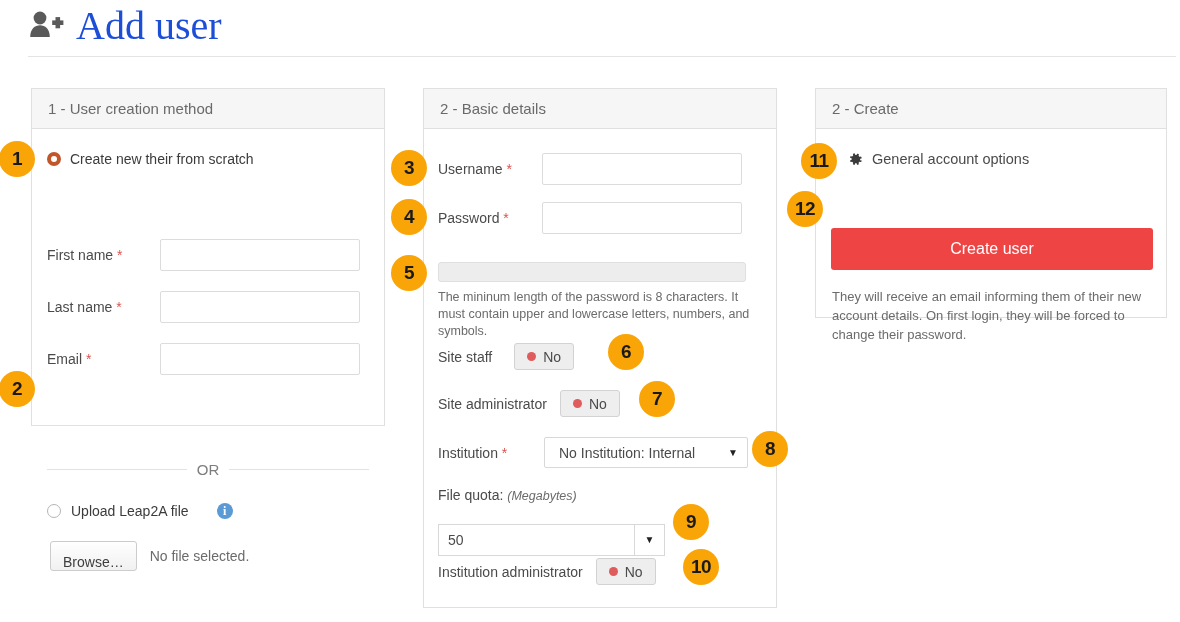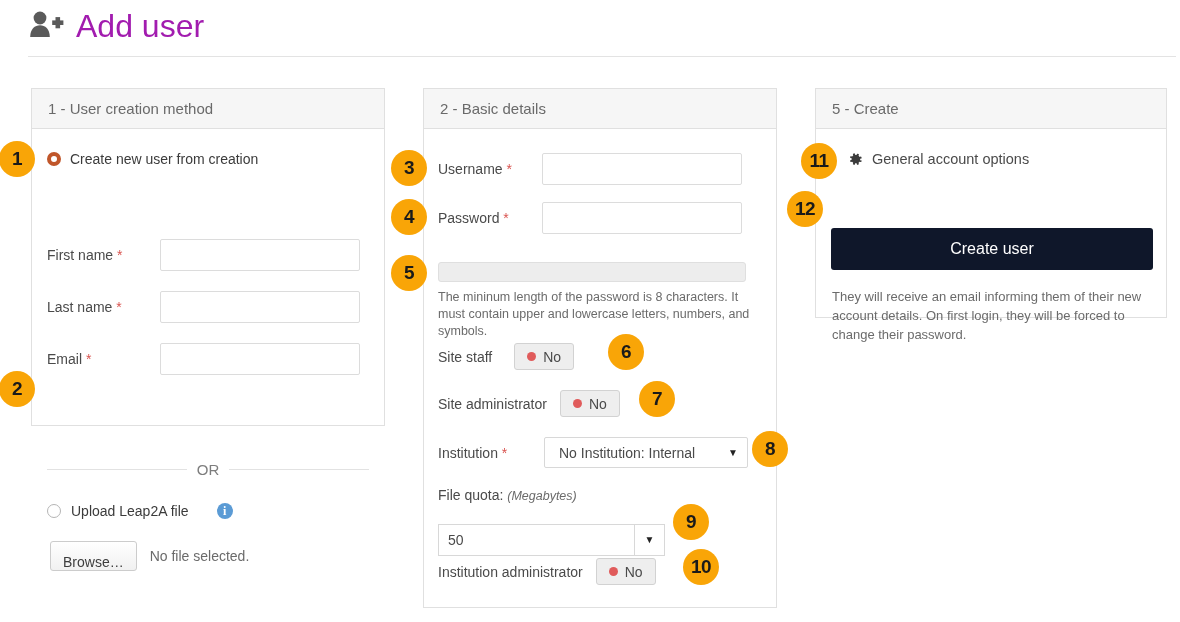--- a/index.html
+++ b/index.html
@@ -25,23 +25,23 @@
     height: 60px;
   }
   .page-title {
     position: absolute;
     left: 28px; top: 6px;
     display: flex;
     align-items: center;
     gap: 12px;
   }
   .page-title-text {
-    font-family: Liberation Sans, sans-serif;
-    font-size: 32px;
-    color: #a21caf;
+    font-family: Liberation Serif, serif;
+    font-size: 40px;
+    color: #1d4ed8;
     line-height: 40px;
   }
   .user-plus-icon { display: block; }
   .header-rule {
     position: absolute;
     left: 28px; top: 56px;
     width: 1148px;
     height: 1px;
     background: #e3e3e3;
   }
@@ -245,21 +245,21 @@
     gap: 9px;
     font-size: 14.5px;
     color: #4a4a4a;
     cursor: pointer;
     margin-left: 12px;
   }
   .create-btn {
     box-sizing: border-box;
     width: 322px;
     height: 42px;
-    background: #0f172a;
+    background: #ef4444;
     border: none;
     border-radius: 3px;
     color: #ffffff;
     font-family: "Liberation Sans", sans-serif;
     font-size: 16px;
     cursor: pointer;
   }
   .note-text {
     font-size: 13px;
     color: #6b6b6b;
@@ -301,21 +301,21 @@
   </div>
   <div class="header-rule"></div>
 </div>
 
 <div class="panel" id="panel-1">
   <div class="panel-head">1 - User creation method</div>
   <div class="panel-body" style="height:345px;">
 
     <div class="radio-row" style="left:15px; top:22px;">
       <span class="radio on"></span>
-      <span class="radio-label">Create new user from creation</span>
+      <span class="radio-label">Create new their from scratch</span>
     </div>
 
     <div style="position:absolute; left:15px; top:63px; width:322px;margin-top:47px;">
       <div style="display:flex; align-items:center; height:32px; margin-bottom:20px;">
         <span class="field-label" style="width:113px;"><span>First name</span> <span class="req">*</span></span>
         <input class="text-input" style="width: 200px;" value="">
       </div>
       <div style="display:flex; align-items:center; height:32px; margin-bottom:20px;">
         <span class="field-label" style="width:113px;"><span>Last name</span> <span class="req">*</span></span>
         <input class="text-input" style="width: 200px;" value="">
@@ -406,21 +406,21 @@
       <span class="switch">
         <span class="dot"></span>
         <span>No</span>
       </span>
     </div>
 
   </div>
 </div>
 
 <div class="panel" id="panel-3">
-  <div class="panel-head">5 - Create</div>
+  <div class="panel-head">2 - Create</div>
   <div class="panel-body" style="height:188px;">
 
     <div class="gear-link" style="position:absolute; left:20px; top:22px;">
       <span style="line-height:0;">
         <svg width="15" height="15" viewBox="0 0 16 16">
           <path fill="#3b3b3b" d="M8 5.2a2.8 2.8 0 100 5.6 2.8 2.8 0 000-5.6zm0 4.2a1.4 1.4 0 110-2.8 1.4 1.4 0 010 2.8z"></path>
           <path fill="#3b3b3b" d="M14.2 9.1l-1.3-.3a4.9 4.9 0 000-1.6l1.3-.3a.5.5 0 00.37-.6l-.3-1.1a.5.5 0 00-.6-.35l-1.28.35a5 5 0 00-1.13-1.13l.35-1.28a.5.5 0 00-.35-.6l-1.1-.3a.5.5 0 00-.6.37L9.2 3.1a4.9 4.9 0 00-1.6 0l-.33-1.29a.5.5 0 00-.6-.37l-1.1.3a.5.5 0 00-.35.6l.35 1.28A5 5 0 004.44 4.75L3.16 4.4a.5.5 0 00-.6.35l-.3 1.1a.5.5 0 00.37.6l1.29.33a4.9 4.9 0 000 1.6l-1.29.33a.5.5 0 00-.37.6l.3 1.1a.5.5 0 00.6.35l1.28-.35a5 5 0 001.13 1.13l-.35 1.28a.5.5 0 00.35.6l1.1.3a.5.5 0 00.6-.37l.33-1.29a4.9 4.9 0 001.6 0l.33 1.29a.5.5 0 00.6.37l1.1-.3a.5.5 0 00.35-.6l-.35-1.28a5 5 0 001.13-1.13l1.28.35a.5.5 0 00.6-.35l.3-1.1a.5.5 0 00-.37-.6z"></path>
         </svg>
       </span>
       <span>General account options</span>

